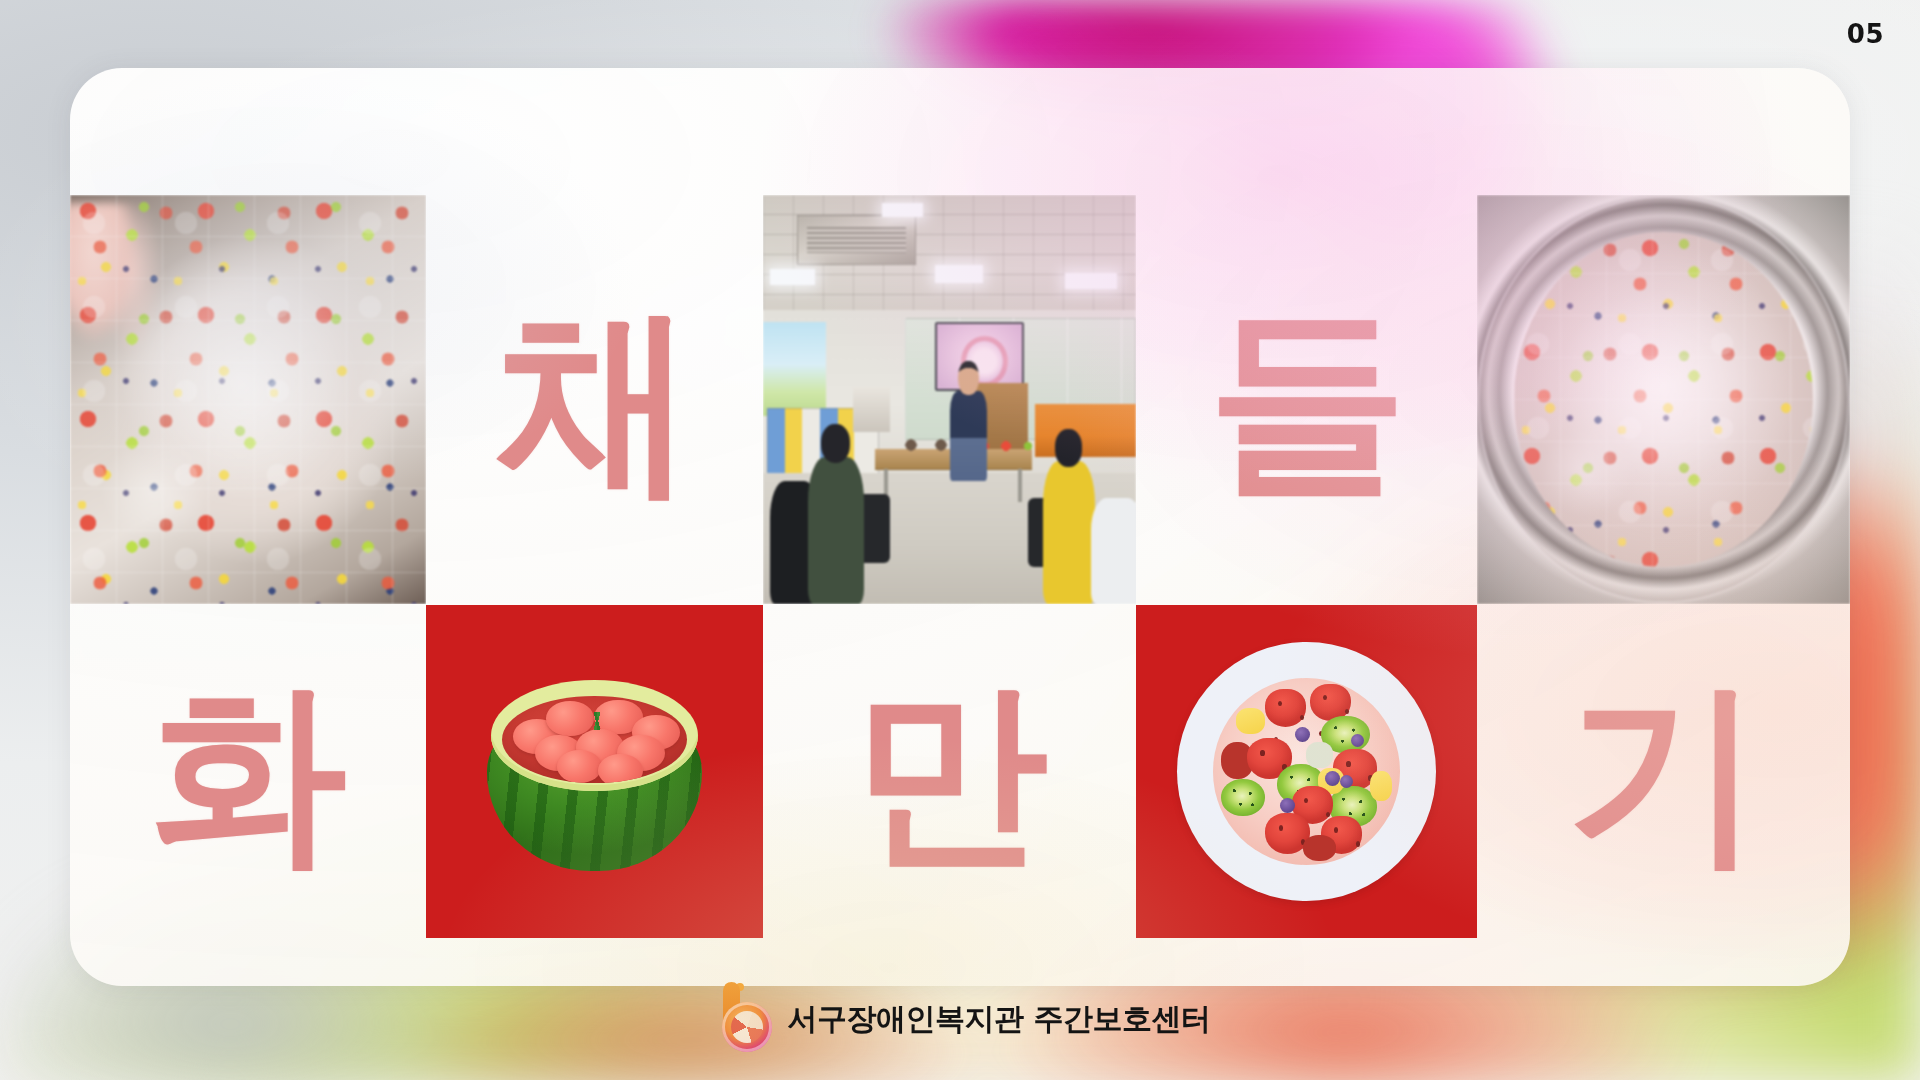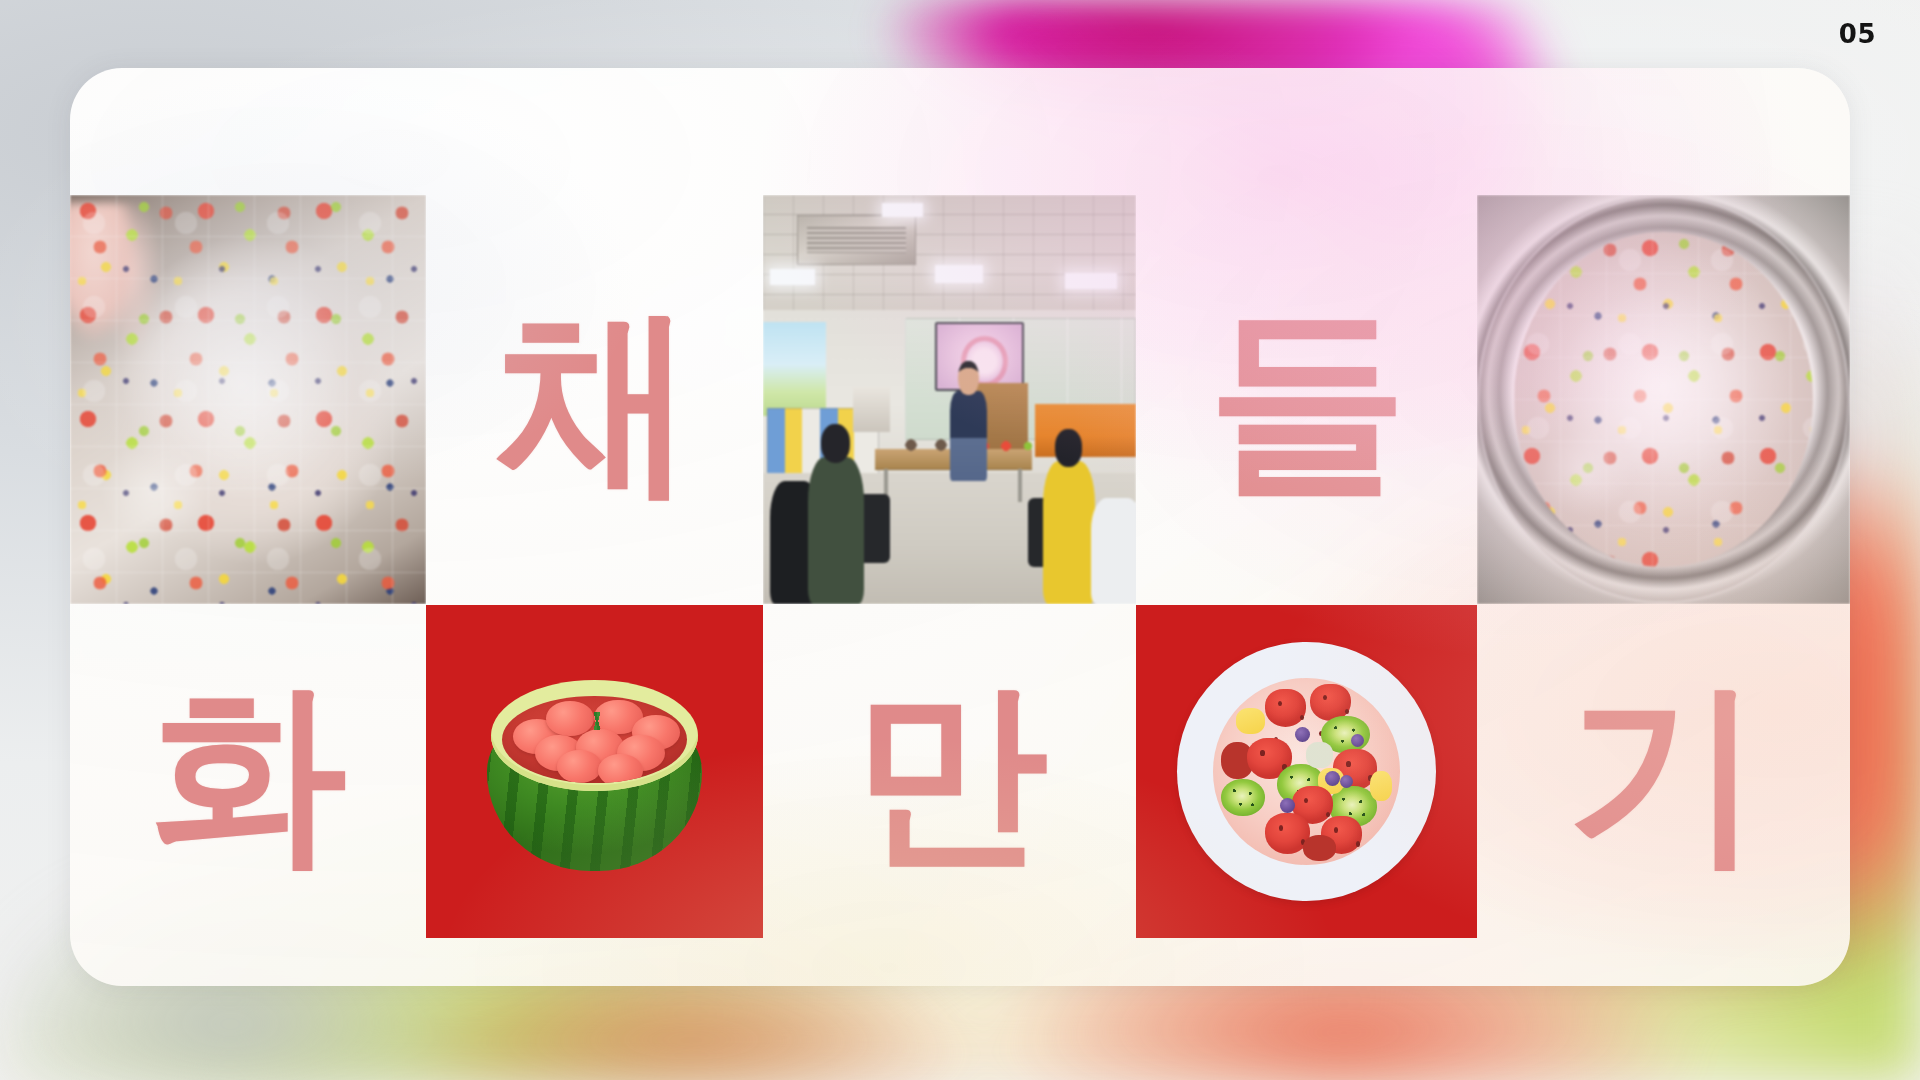--- a/index.html
+++ b/index.html
@@ -386,21 +386,21 @@
     font-family:"DejaVu Sans","Liberation Sans",sans-serif;
     font-weight:700;
     font-size:30px;
     letter-spacing:-.5px;
     color:#141414;
     white-space:nowrap;
   }
 
   
   #page-no {
-    position:absolute; right:44px; top:19px;
+    position:absolute; right:36px; top:19px;
     font-family:"DejaVu Sans","Liberation Sans",sans-serif;
     font-weight:700; font-size:26px; letter-spacing:.5px;
     color:#141414;
     z-index:7;
   }
 </style>
 </head>
 <body>
 
 <div id="slide">
@@ -530,14 +530,23 @@
             </div>
           </div>
         </div>
       </div>
 
       <div class="tile r2 col-e word r2">기</div>
 
     </div>
   </div>
 
+  <div id="footer">
+    <div id="logo">
+      <div class="dot d1"></div>
+      <div class="dot d2"></div>
+      <div class="stem"></div>
+      <div class="disc"></div>
+    </div>
+    <div id="org-name">서구장애인복지관 주간보호센터</div>
+  </div>
 
 </div>
 
 </body></html>

